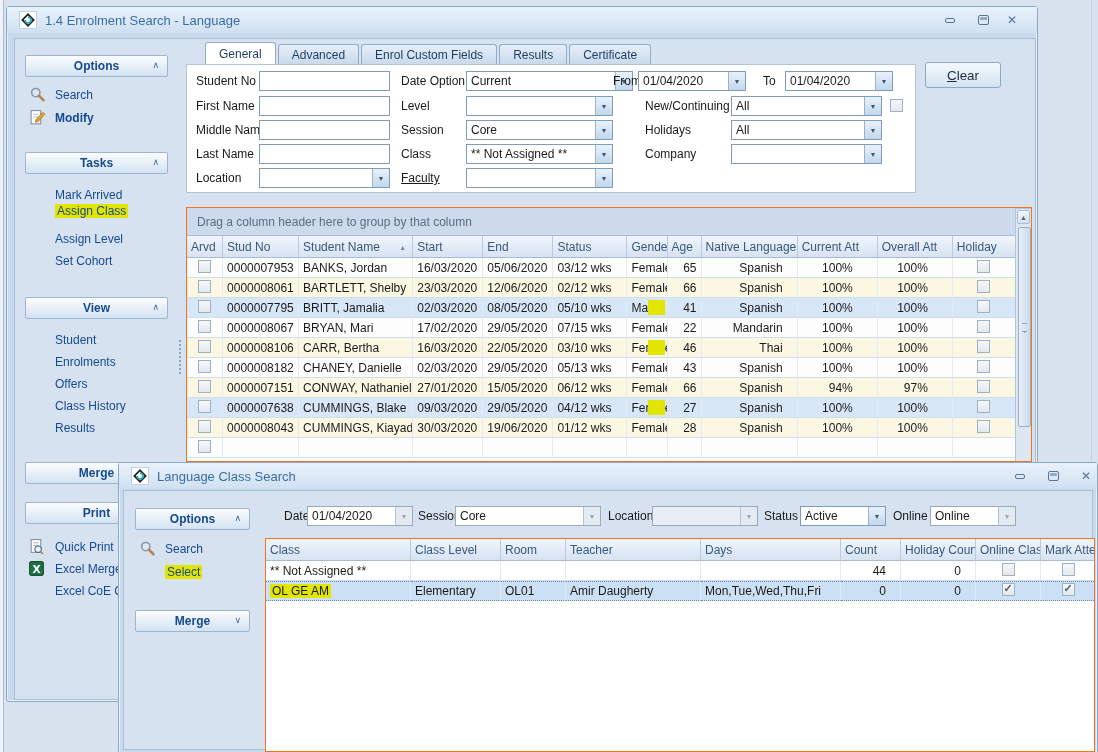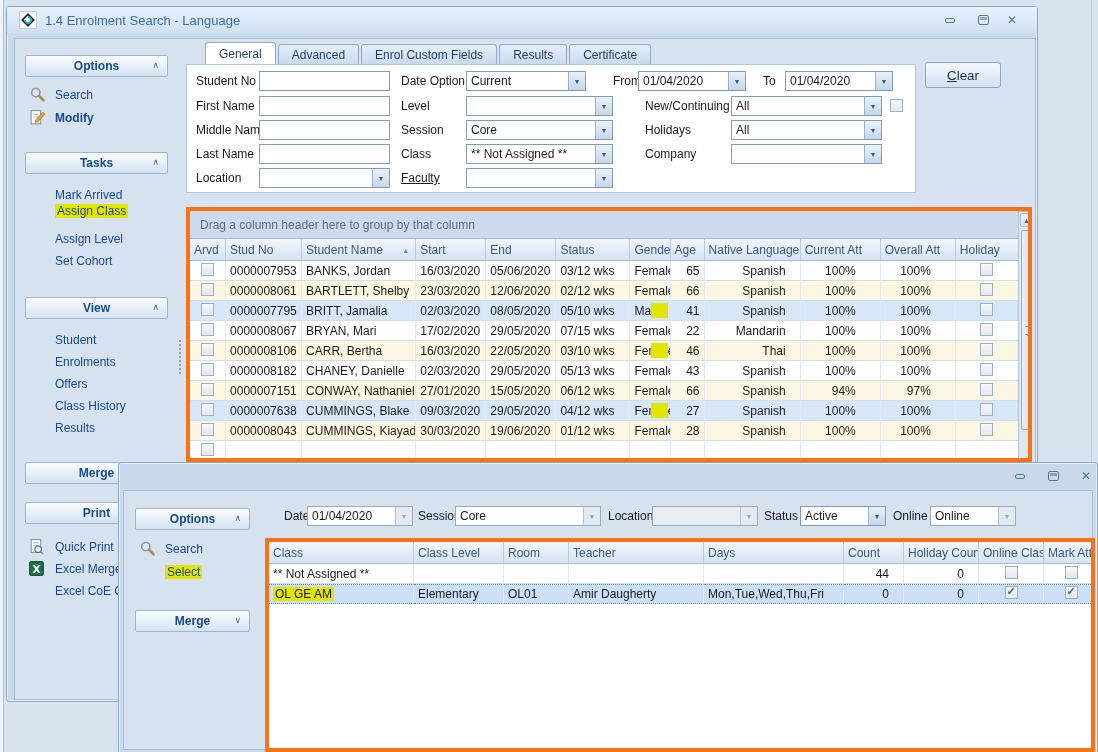--- a/index.html
+++ b/index.html
@@ -46,21 +46,21 @@
   .combo.dis:after { background:#e4eaf1; color:#9aa6b4; border-left-color:#b4c2d0; }
   .combo.grayed { background:#e9eef4; }
   .cb { display:inline-block; width:13px; height:13px; border:1px solid #9fb0c0; background:linear-gradient(#f6f8fa,#e2e8ee); position:relative; }
   .cb.on:after { content:"✓"; position:absolute; left:1px; top:-2px; font-size:11px; color:#556575; font-weight:bold; }
 
   .btn { position:absolute; display:flex; align-items:center; justify-content:center; border:1px solid #8da8c6; border-radius:3px;
          background:linear-gradient(#f3f8fc,#d4e2f1); color:#1c2c3c; }
   .btn u { text-decoration:underline; }
 
   
-  .grid-wrap { position:absolute; border:4px solid #f97316; background:#fff; overflow:hidden; }
+  .grid-wrap { position:absolute; border:1px solid #f97316; background:#fff; overflow:hidden; }
   .groupbar { height:28px; background:#ccdaeb; border-bottom:1px solid #a6bcd4; display:flex; align-items:center; color:#5a6e84; padding-left:10px; }
   table.grid { border-collapse:separate; border-spacing:0; table-layout:fixed; }
   table.grid th { height:22px; font-weight:normal; text-align:left; color:#39587a; padding:0 4px;
                   background:linear-gradient(#f0f5fb,#d6e3f2); border-right:1px solid #b7cade; border-bottom:1px solid #a6bcd4;
                   white-space:nowrap; overflow:hidden; position:relative; }
   table.grid td { height:20px; padding:0 4px; border-right:1px solid #e2eaf4; border-bottom:1px solid #cfdeed;
                   white-space:nowrap; overflow:hidden; position:relative; }
   .al { text-align:left; } .ar { text-align:right; } .cc { text-align:center; }
   .pr14 { padding-right:14px !important; } .pr24 { padding-right:24px !important;text-align:right; }
   .sort-arrow { position:absolute; right:6px; top:8px; font-size:7px; color:#708aa4; }
@@ -208,21 +208,21 @@
       <span class="flabel" style="left:9px;top:34px;">First Name</span>
       <span class="tbox" style="left:72px;top:31px;width:131px;"></span>
       <span class="flabel" style="left:9px;top:58px;">Middle Name</span>
       <span class="tbox" style="left:72px;top:55px;width:131px;"></span>
       <span class="flabel" style="left:9px;top:82px;">Last Name</span>
       <span class="tbox" style="left:72px;top:79px;width:131px;"></span>
       <span class="flabel" style="left:9px;top:106px;">Location</span>
       <span class="combo" style="left:72px;top:103px;width:131px;"></span>
 
       <span class="flabel" style="left:214px;top:9px;">Date Option</span>
-      <span class="combo" style="left:279px;top:6px;width:120px;">Current</span>
+      <span class="combo" style="left:279px;top:6px;width:167px;">Current</span>
       <span class="flabel" style="left:214px;top:34px;">Level</span>
       <span class="combo" style="left:279px;top:31px;width:147px;"></span>
       <span class="flabel" style="left:214px;top:58px;">Session</span>
       <span class="combo" style="left:279px;top:55px;width:147px;">Core</span>
       <span class="flabel" style="left:214px;top:82px;">Class</span>
       <span class="combo" style="left:279px;top:79px;width:147px;">** Not Assigned **</span>
       <span class="flabel" style="left:214px;top:106px;text-decoration:underline;">Faculty</span>
       <span class="combo" style="left:279px;top:103px;width:147px;"></span>
 
       <span class="flabel" style="left:426px;top:9px;">From</span>
@@ -424,20 +424,29 @@
       </table>
       <div class="vscroll" style="left:828px;top:0;height:255px;">
         <div class="varrow">▲</div>
         <div class="vthumb" style="top:18px;height:200px;"></div>
       </div>
     </div>
   </div>
 
   <div class="layer" style="z-index:10;">
     <div class="win-frame" style="left:118px;top:462px;width:980px;height:292px;"></div>
+    <div class="titlebar" style="left:119px;top:463px;width:978px;">
+      <span class="app-icon" style="margin-left:12px;">
+        <svg width="14" height="14" viewBox="0 0 16 16">
+            <rect x="3.4" y="3.4" width="9.2" height="9.2" transform="rotate(45 8 8)" fill="#fff" stroke="#222" stroke-width="2"></rect>
+            <path d="M8 4.6 A3.4 3.4 0 1 1 4.6 8" fill="none" stroke="#2aa8b8" stroke-width="2"></path>
+          </svg>
+      </span>
+      <span class="title-text">Language Class Search</span>
+    </div>
     <span class="win-btn" style="left:1008px;top:468px;">
         <span class="glyph-min"></span>
       </span>
     <span class="win-btn" style="left:1041px;top:468px;">
         <span class="glyph-max"></span>
       </span>
     <span class="win-btn" style="left:1074px;top:468px;">
         <span class="glyph-close">✕</span>
       </span>
     <div class="client-frame" style="left:123px;top:490px;width:970px;height:260px;"></div>

